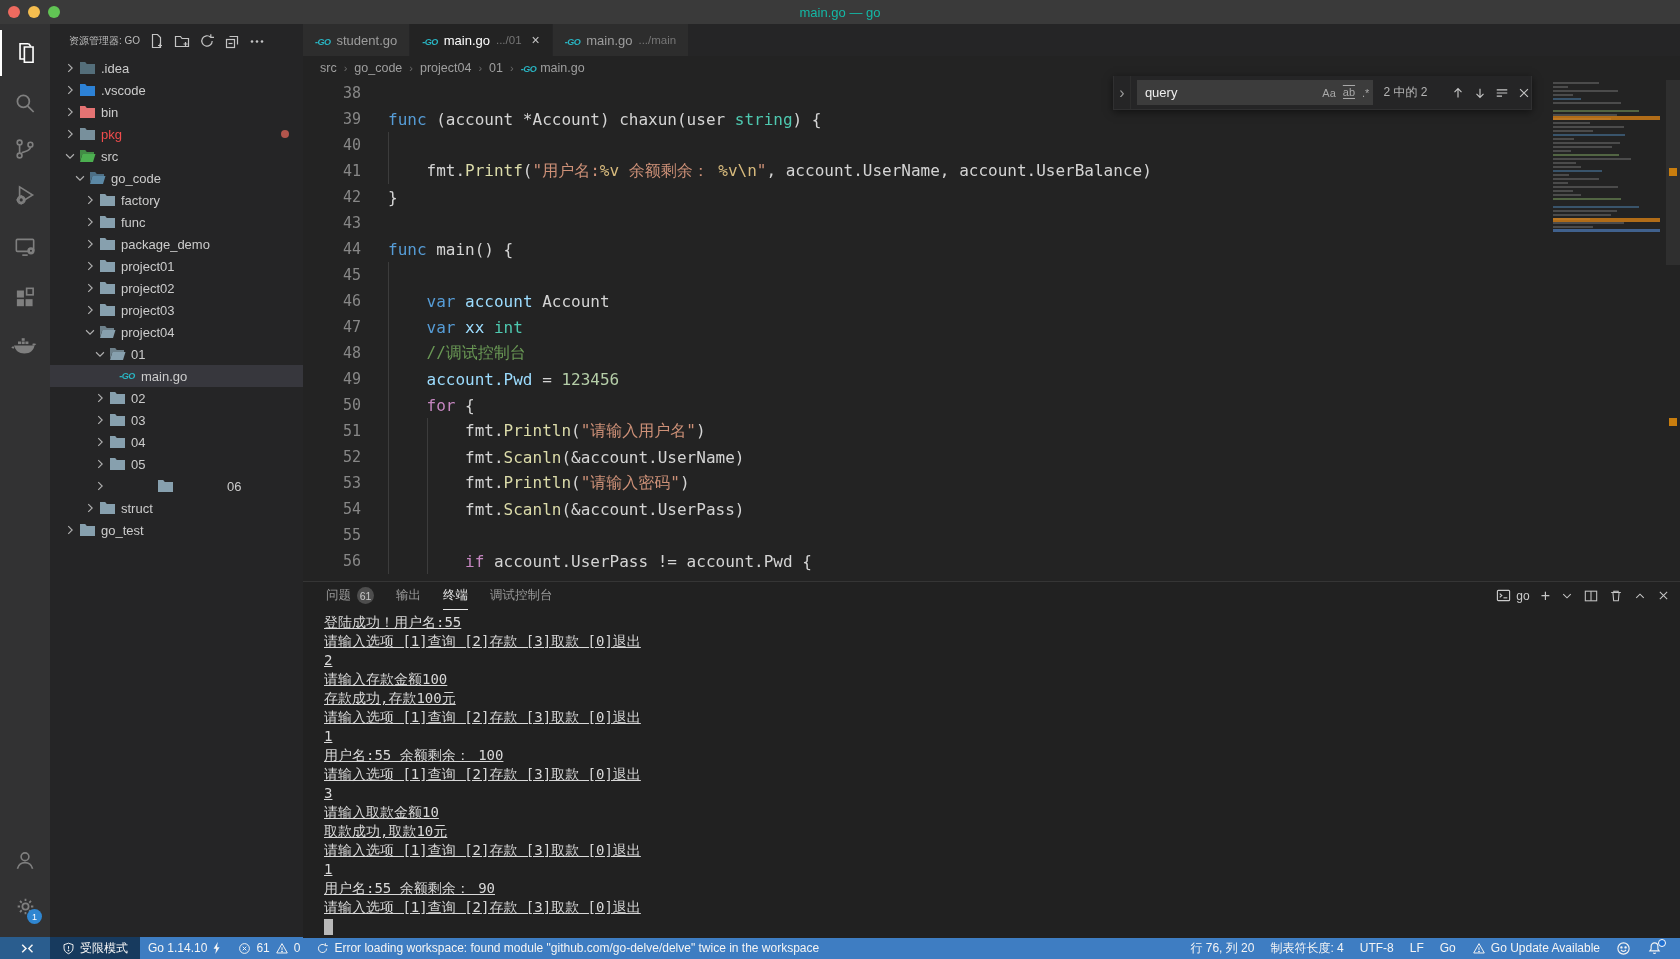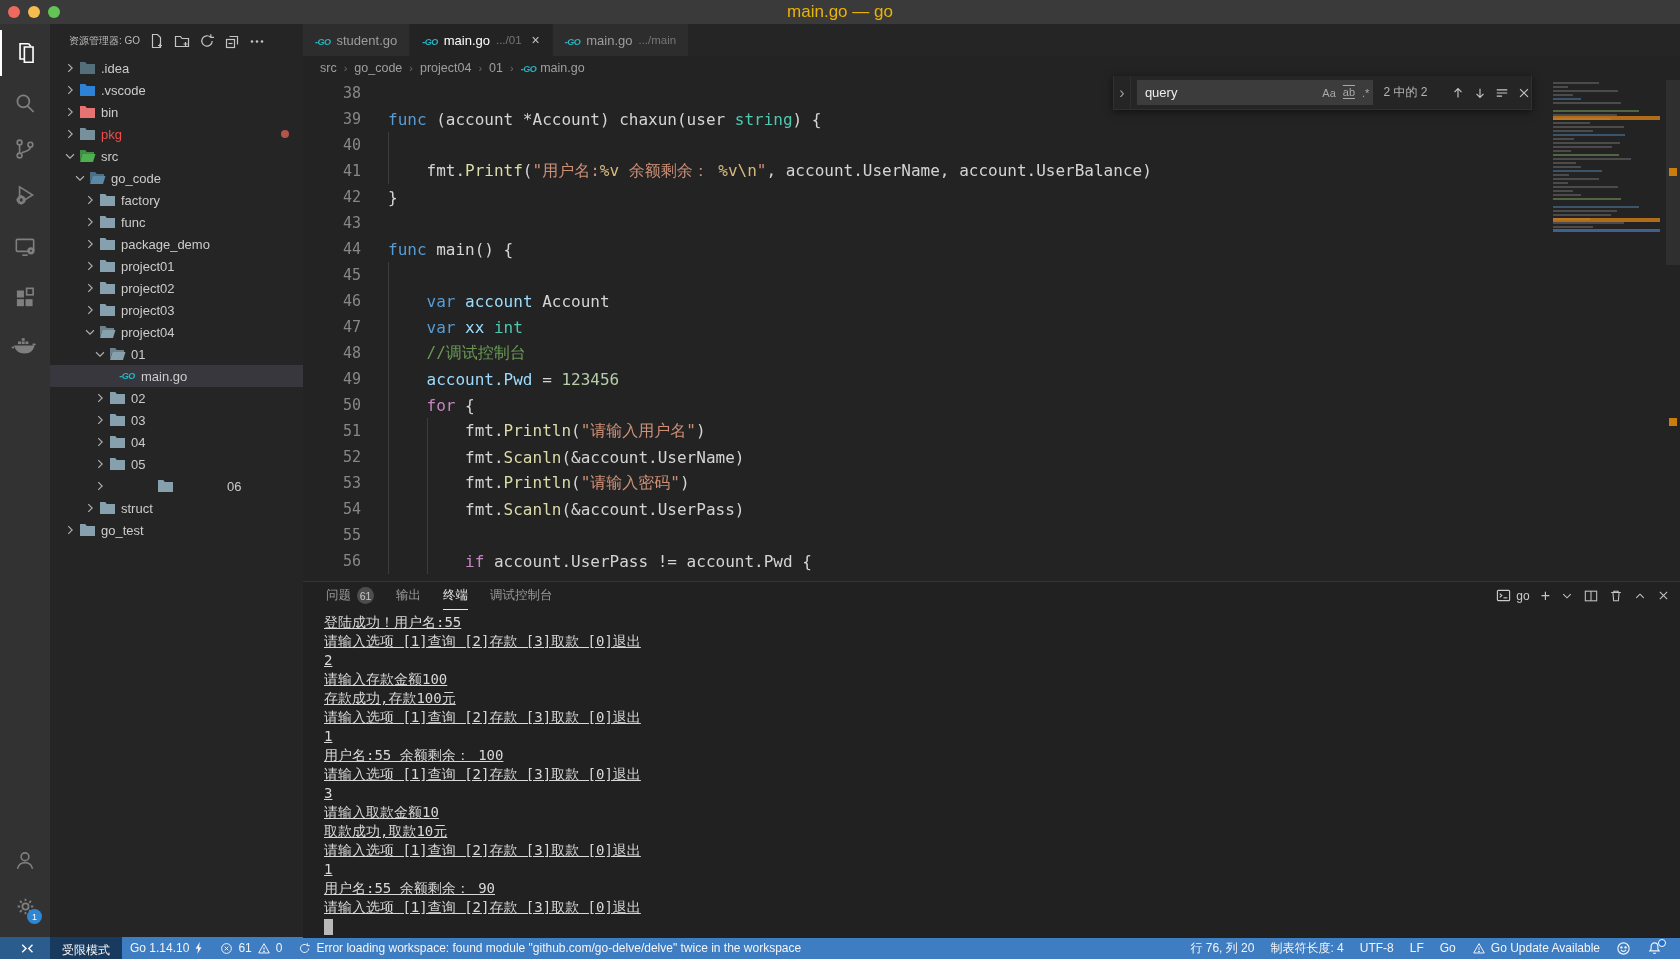--- a/index.html
+++ b/index.html
@@ -3,21 +3,21 @@
 <meta charset="utf-8">
 <style>
   html,body{margin:0;padding:0;width:1680px;height:959px;overflow:hidden;background:#1e1e1e;
     font-family:"Liberation Sans",sans-serif;-webkit-font-smoothing:antialiased;}
   .mono{font-family:"DejaVu Sans Mono",monospace;}
   
   .titlebar{height:24px;background:#3a3a3a;position:relative;display:flex;align-items:center;justify-content:center;}
   .traffic{position:absolute;left:8px;top:6px;display:flex;gap:8px;}
   .traffic span{width:12px;height:12px;border-radius:50%;display:block;}
   .tl-close{background:#ee6a5f;}.tl-min{background:#f5bd4f;}.tl-zoom{background:#61c454;}
-  .window-title{color:#eab308;font-size:17px;}
+  .window-title{color:#14b8a6;font-size:13px;}
   
   .app{display:flex;height:913px;}
   .activitybar{width:50px;background:#323233;display:flex;flex-direction:column;align-items:center;flex:none;}
   .ab-item{width:50px;height:46px;display:flex;align-items:center;justify-content:center;color:#7f7f7f;position:relative;}
   .ab-item.active{color:#ffffff;border-left:2px solid #ffffff;width:48px;}
   .ab-spacer{flex:1;}
   .ab-badge{position:absolute;right:8px;bottom:5px;background:#2f86d1;color:#fff;font-size:9px;width:15px;height:15px;
     border-radius:50%;display:flex;align-items:center;justify-content:center;}
   
   .sidebar{width:253px;background:#252526;flex:none;display:flex;flex-direction:column;}
@@ -82,21 +82,21 @@
   .pa-term{display:flex;align-items:center;gap:5px;font-size:12px;color:#cccccc;}
   .terminal{flex:1;padding:5px 0 16px 21px;font-size:14px;color:#d8d8d8;text-decoration:underline;}
   .tline{height:19px;white-space:pre;}
   .tcursor{width:9px;height:16px;background:#b9b9b9;margin-top:1px;}
   
   .statusbar{height:22px;background:#3e7dc2;display:flex;align-items:center;color:#f4f4f4;font-size:12px;}
   .sb-left{display:flex;align-items:center;height:100%;}
   .sb-right{margin-left:auto;display:flex;align-items:center;height:100%;padding-right:10px;}
   .sb-item{display:flex;align-items:center;gap:5px;padding:0 8px;height:100%;white-space:nowrap;}
   .sb-remote{background:#2a5d8e;width:50px;justify-content:center;padding:0;}
-  .sb-restricted{background:#173a5e;padding:0 12px;flex-direction:column;}
+  .sb-restricted{background:#173a5e;padding:0 12px;}
   svg.ico{display:block;}
 </style>
 </head>
 <body>
 
 <div class="titlebar">
   <div class="traffic">
     <span class="tl-close"></span>
     <span class="tl-min"></span>
     <span class="tl-zoom"></span>

